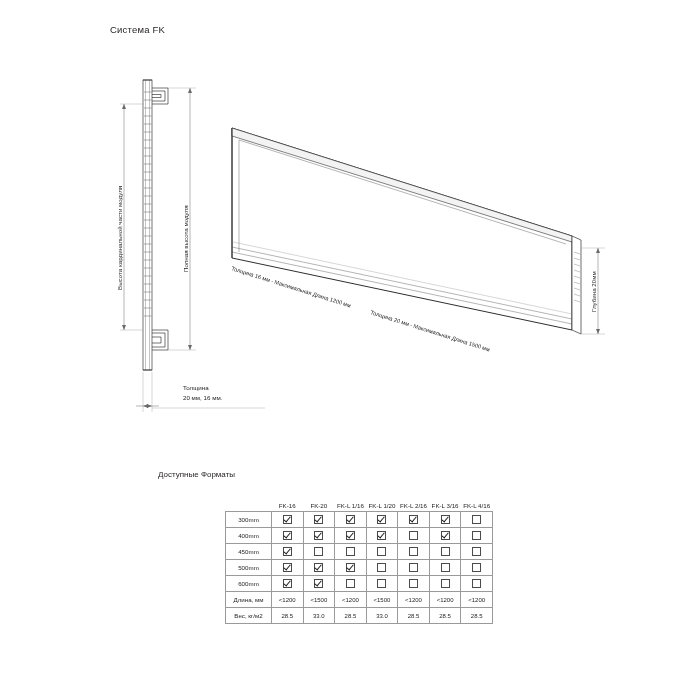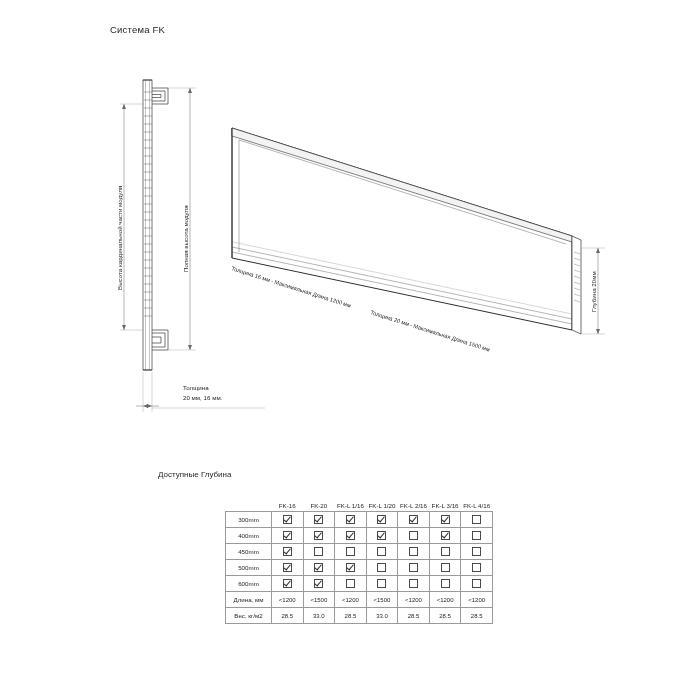--- a/index.html
+++ b/index.html
@@ -247,21 +247,21 @@
     <g>
       <line x1="581" y1="248" x2="605" y2="248" stroke="#9a9a9a" stroke-width="0.4"></line>
       <line x1="581" y1="334" x2="605" y2="334" stroke="#9a9a9a" stroke-width="0.4"></line>
       <line x1="598" y1="248" x2="598" y2="334" stroke="#6a6a6a" stroke-width="0.5"></line>
       <polygon points="598,248 596,253 600,253" fill="#6a6a6a"></polygon>
       <polygon points="598,334 596,329 600,329" fill="#6a6a6a"></polygon>
       <text class="dimlabel" transform="translate(596,312) rotate(-90)">Глубина 20мм</text>
     </g>
   </svg>
 
-  <div class="section-title">Доступные Глубина</div>
+  <div class="section-title">Доступные Форматы</div>
 
   <div class="table-wrap">
     <table class="formats">
       <thead>
         <tr>
           <th class="corner rowhead"></th>
           <th><span>FK-16</span></th>
           <th><span>FK-20</span></th>
           <th><span>FK-L 1/16</span></th>
           <th><span>FK-L 1/20</span></th>

